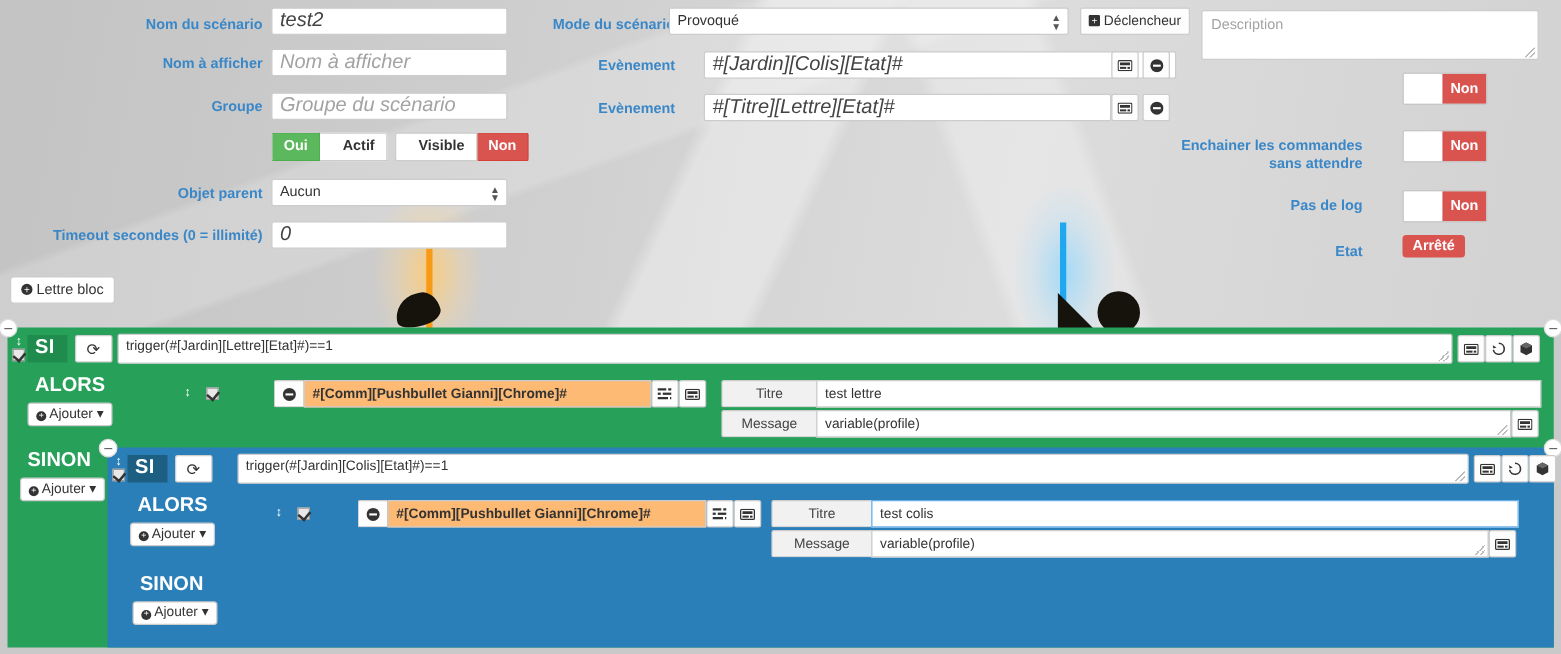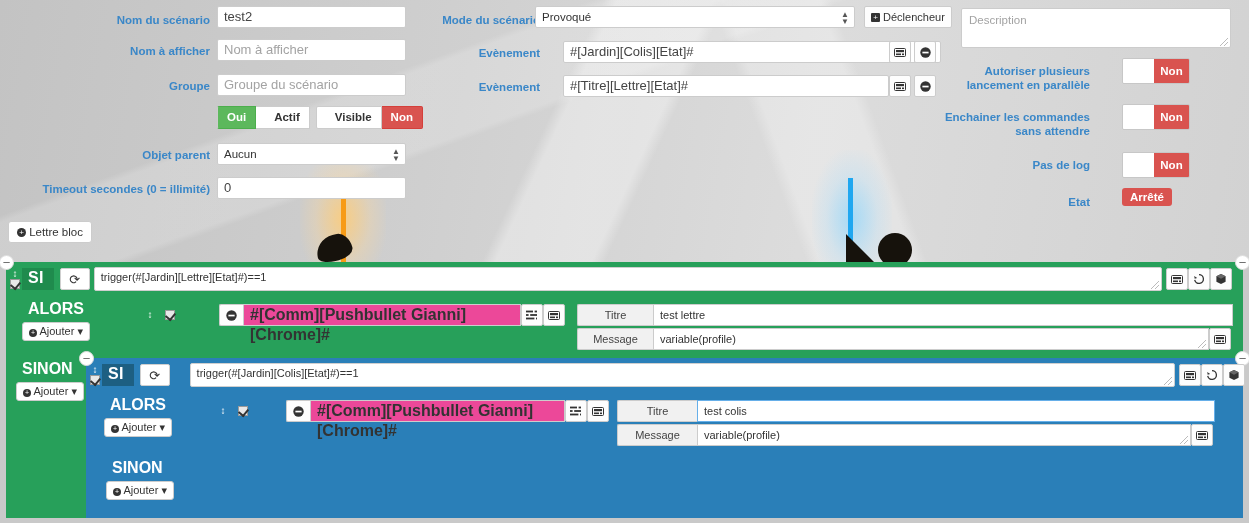--- a/index.html
+++ b/index.html
@@ -51,22 +51,23 @@
   }
 
   
   #form { position:absolute; left:0; top:0; width:1249px; height:215px; }
   .lbl {
     position:absolute; color:#3a87c8; font-weight:bold; font-size:11.5px;
     text-align:right; line-height:14px;
   }
   .fld {
     position:absolute; background:#fff; border:1px solid #ccc;
-    height:22px; line-height:20px; padding:0 6px; font-size:13px; color:#444;
+    height:22px; line-height:20px; padding:0 6px; font-size:16px; color:#444;
     border-radius:2px;
+    font-style:italic;
   }
   .fld.ph { color:#a3a3a3; }
   .sel {
     position:absolute; background:#fff; border:1px solid #ccc; height:22px;
     line-height:20px; padding:0 18px 0 6px; font-size:11.5px; color:#333; border-radius:2px;
   }
   .sel .spin {
     position:absolute; right:5px; top:4px; font-size:8px; color:#555; line-height:7px;
   }
   .btn-grey {
@@ -157,21 +158,21 @@
   .ajouter {
     display:inline-block; background:#fff; border:1px solid #ccc; border-radius:3px;
     font-size:11px; color:#333; padding:2px 6px; line-height:13px; white-space:nowrap;
   }
   .cmdrow { position:absolute; display:flex; align-items:center; }
   .minus {
     width:24px; height:22px; background:#fdfdfd; border:1px solid #ccc; border-right:none;
     border-radius:2px 0 0 2px; display:flex; align-items:center; justify-content:center;
   }
   .cmdtxt {
-    height:22px; background:#ec4899; border:1px solid #ccc; font-size:16px; font-weight:bold;
+    height:22px; background:#fdba74; border:1px solid #ccc; font-size:11px; font-weight:bold;
     color:#333; padding:0 6px; line-height:20px;
   }
   .kv { position:absolute; }
   .kv .row { display:flex; margin-bottom:2px; }
   .kv .k {
     background:#f1f1f1; border:1px solid #ccc; border-right:none; height:22px;
     line-height:20px; text-align:center; font-size:11px; color:#444;
     border-radius:2px 0 0 2px;
   }
   .kv .v {
@@ -268,21 +269,20 @@
         <circle cx="5.5" cy="5.5" r="5.2" fill="#333"></circle>
         <rect x="2.4" y="4.7" width="6.2" height="1.7" fill="#fff"></rect>
       </svg>
   </div>
 
   <div class="desc" style="left:961px; top:8px; width:270px; height:40px;">
     <span>Description</span>
     <span class="resize-h"></span>
   </div>
 
-  <div class="lbl" style="left:930px; top:64px; width:160px;">Autoriser plusieurs lancement en parallèle</div>
   <div class="tog" style="left:1122px; top:58px;">
     <div class="knob"></div>
     <div class="side">Non</div>
   </div>
 
   <div class="lbl" style="left:930px; top:110px; width:160px;">Enchainer les commandes sans attendre</div>
   <div class="tog" style="left:1122px; top:104px;">
     <div class="knob"></div>
     <div class="side">Non</div>
   </div>

